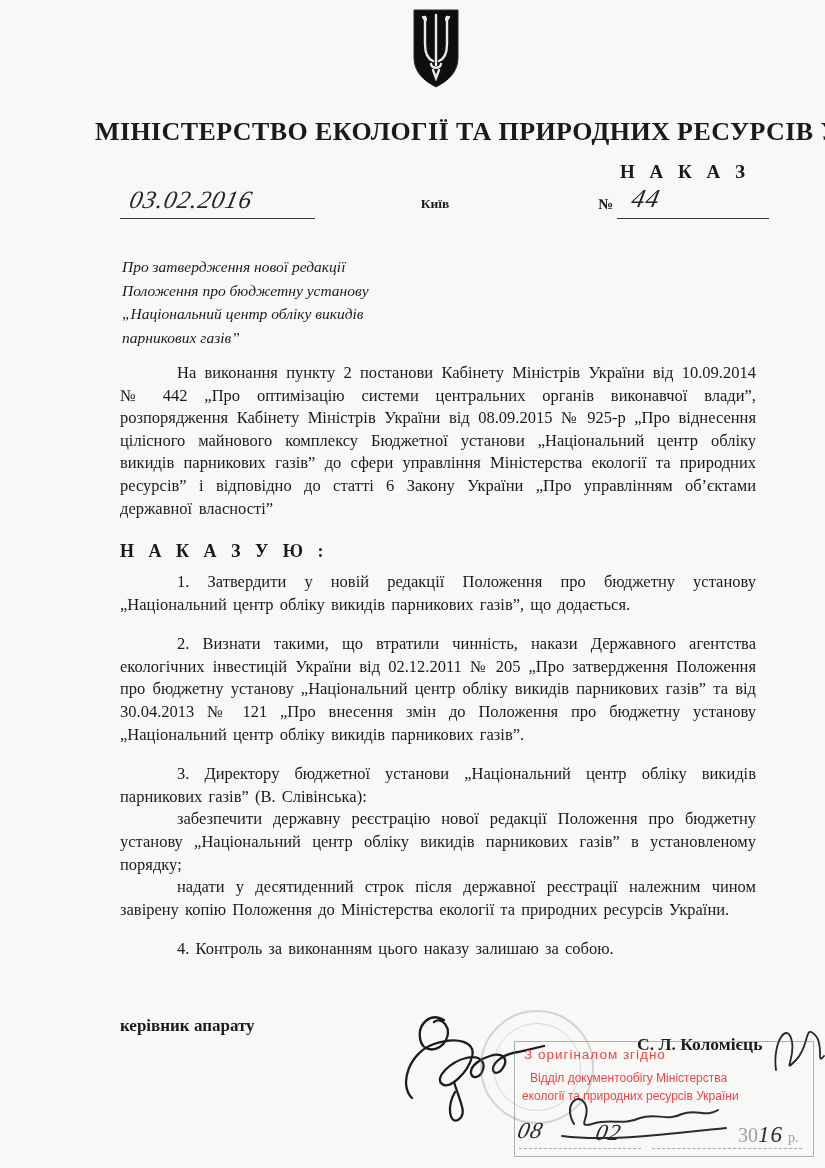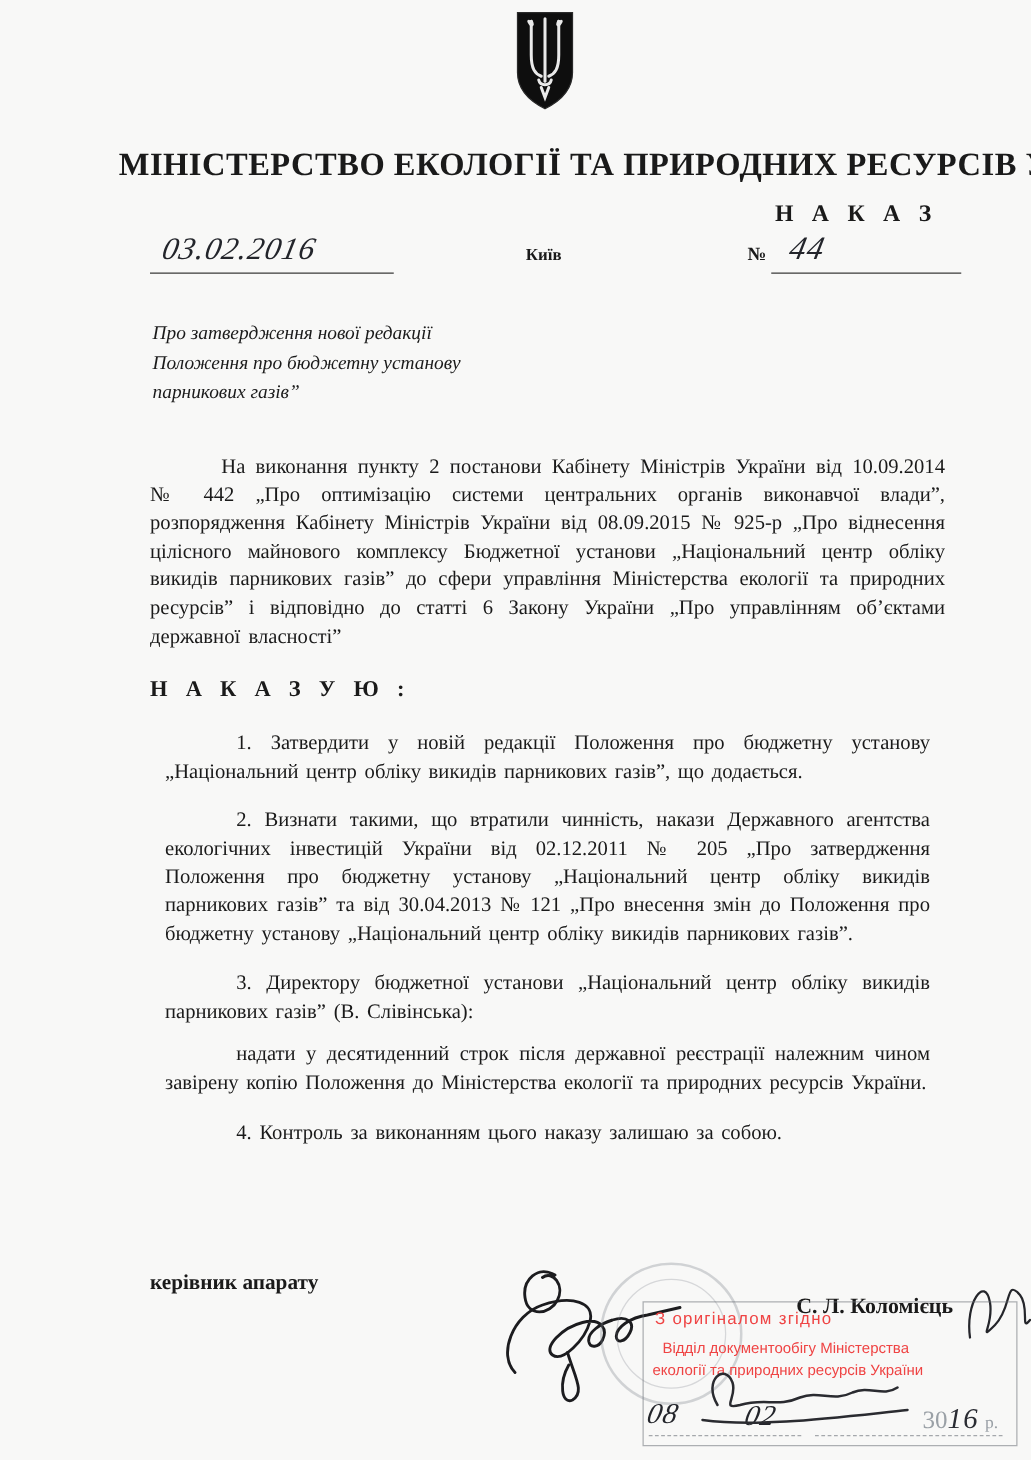--- a/index.html
+++ b/index.html
@@ -22,21 +22,21 @@
   .num-label{left:598px;top:196px;font-size:15px;font-weight:bold;}
   .num-hand{left:632px;top:184px;font-size:26px;}
   .num-line{left:617px;top:218px;width:152px;border-top:1.6px solid #3a3a3a;height:0;}
   
   .subject{left:122px;top:255px;width:330px;font-style:italic;font-size:15.5px;line-height:23.5px;}
   
   .preamble{left:120px;top:362px;width:636px;font-size:16.5px;line-height:22.6px;
             text-align:justify;text-indent:57px;word-spacing:2.5px;}
   .order-head{left:120px;top:541px;font-size:18px;font-weight:bold;letter-spacing:5px;}
   .items{left:120px;top:571px;width:636px;font-size:16.5px;line-height:22.6px;}
-  .items p{margin:12px;text-align:justify;text-indent:57px;word-spacing:2px;}
+  .items p{margin:0;text-align:justify;text-indent:57px;word-spacing:2px;}
   .items p.gap{margin-top:17px;}
   
   .pos{left:120px;top:1012px;width:260px;font-weight:bold;font-size:17px;line-height:28px;}
   .sig-name{left:637px;top:1034px;font-weight:bold;font-size:17.5px;white-space:nowrap;}
   .sig-svg{left:392px;top:1000px;}
   .sig-flourish{left:768px;top:1012px;}
   
   .stamp{color:#ef4444;font-family:"Liberation Sans",sans-serif;filter:blur(.3px);}
   .round-stamp{left:480px;top:1010px;width:110px;height:110px;border-radius:50%;
     border:2px solid rgba(125,130,140,.32);filter:blur(.5px);}
@@ -81,31 +81,33 @@
   <div class="abs hand date-hand">03.02.2016</div>
   <div class="abs date-line"></div>
   <div class="abs city">Київ</div>
   <div class="abs num-label">№</div>
   <div class="abs hand num-hand">44</div>
   <div class="abs num-line"></div>
 
   <div class="abs subject">
     <div>Про затвердження нової редакції</div>
     <div>Положення про бюджетну установу</div>
+    <div>„Національний центр обліку викидів</div>
     <div>парникових газів”</div>
   </div>
 
   <div class="abs preamble">На виконання пункту 2 постанови Кабінету Міністрів України від 10.09.2014 № 442 „Про оптимізацію системи центральних органів виконавчої влади”, розпорядження Кабінету Міністрів України від 08.09.2015 № 925-р „Про віднесення цілісного майнового комплексу Бюджетної установи „Національний центр обліку викидів парникових газів” до сфери управління Міністерства екології та природних ресурсів” і відповідно до статті 6 Закону України „Про управлінням об’єктами державної власності”</div>
 
   <div class="abs order-head">Н А К А З У Ю :</div>
 
   <div class="abs items">
     <p>1. Затвердити у новій редакції Положення про бюджетну установу „Національний центр обліку викидів парникових газів”, що додається.</p>
     <p class="gap">2. Визнати такими, що втратили чинність, накази Державного агентства екологічних інвестицій України від 02.12.2011 № 205 „Про затвердження Положення про бюджетну установу „Національний центр обліку викидів парникових газів” та від 30.04.2013  № 121 „Про внесення змін до Положення про бюджетну установу „Національний центр обліку викидів парникових газів”.</p>
     <p class="gap">3. Директору бюджетної установи „Національний центр обліку викидів парникових газів” (В. Слівінська):</p>
+    <p>забезпечити державну реєстрацію нової редакції Положення про бюджетну установу „Національний центр обліку викидів парникових газів” в установленому порядку;</p>
     <p>надати у десятиденний строк після державної реєстрації належним чином завірену копію Положення до Міністерства екології та природних ресурсів України.</p>
     <p class="gap">4. Контроль за виконанням цього наказу залишаю за собою.</p>
   </div>
 
   <div class="abs pos">
     <div>керівник апарату</div>
   </div>
 
   <svg class="abs sig-svg" width="180" height="140" viewBox="0 0 180 140">
     <g fill="none" stroke="#1c1c1f" stroke-width="2.3" stroke-linecap="round">

